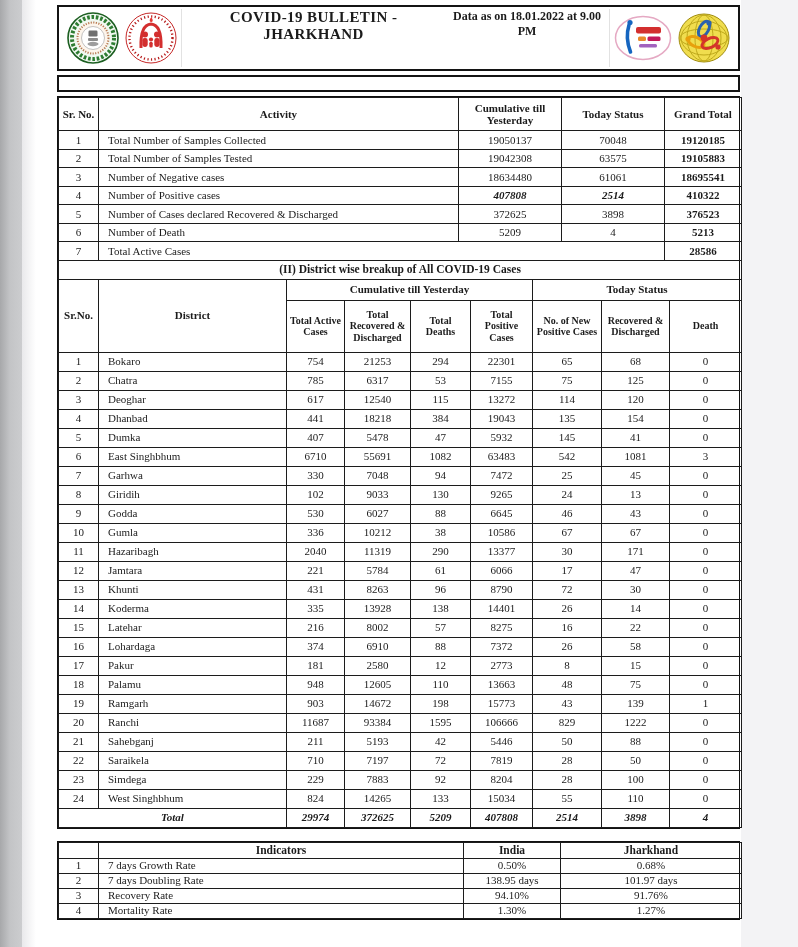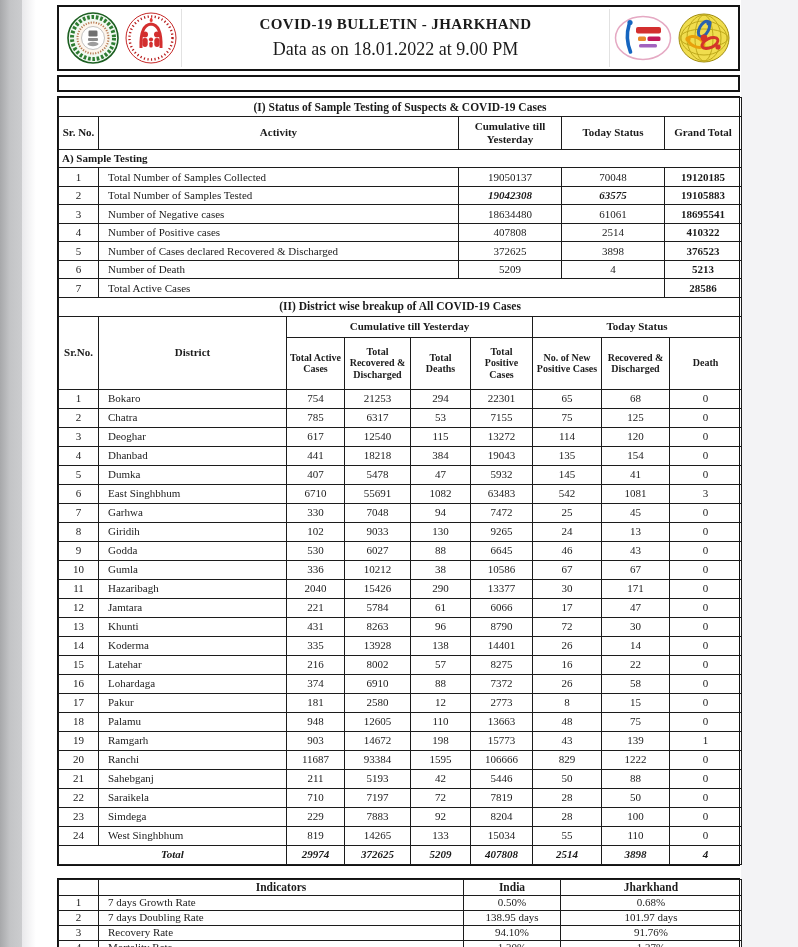--- a/index.html
+++ b/index.html
@@ -29,23 +29,23 @@
   .header-box {
     border: 2px solid #141414;
     height: 66px;
     display: flex; align-items: center;
     background: #fff;
     padding: 2px 4px;
   }
   .logo-group { display: flex; align-items: center; gap: 6px; padding: 0 4px; height: 58px; }
   .logo-group.left  { border-right: 1px solid #e2e2e2; }
   .logo-group.right { border-left: 1px solid #e2e2e2; }
-  .center-head { flex: 1; text-align: center; align-self: stretch; display: flex; flex-direction: column; justify-content: space-evenly; }
+  .center-head { flex: 1; text-align: center; align-self: stretch; display: flex; flex-direction: row; justify-content: space-evenly; }
   .title { font-weight: bold; font-size: 15px; letter-spacing: 0.4px; }
-  .subtitle { font-weight: normal; font-size: 18px; }
+  .subtitle { font-weight: bold; font-size: 12px; }
 
   .spacer-box { border: 2px solid #141414; height: 17px; margin-top: 4px; background: #fff; }
 
   
   .tbl-wrap { border: 1px solid #111; margin-top: 4px; }
   table { border-collapse: collapse; width: 100%; table-layout: fixed; }
   td { border: 1px solid #1c1c1c; font-size: 11px; line-height: 12.5px; padding: 0 3px; overflow: hidden; vertical-align: middle; }
   .c { text-align: center; }
   .l { text-align: left; padding-left: 9px; }
   .b { font-weight: bold; text-align: center; }
@@ -137,32 +137,26 @@
 
     <table id="t1">
       <colgroup>
           <col style="width:40px">
           <col style="width:360px">
           <col style="width:103px">
           <col style="width:103px">
           <col style="width:77px">
         </colgroup>
       <tbody>
-          <tr class="sect-title">
-        <td colspan="5">(I) Status of Sample Testing of Suspects &amp; COVID-19 Cases</td>
-      </tr>
       <tr class="head">
         <td class="b">Sr. No.</td>
         <td class="b">Activity</td>
         <td class="b">Cumulative till Yesterday</td>
         <td class="b">Today Status</td>
         <td class="b">Grand Total</td>
-      </tr>
-      <tr class="section-row">
-        <td colspan="5">A) Sample Testing</td>
       </tr>
 
         <tr>
           <td class="c">1</td>
           <td class="l">Total Number of Samples Collected</td>
           <td class="c c-cum">19050137</td>
           <td class="c c-today">70048</td>
           <td class="c c-grand">19120185</td>
         </tr>
 
@@ -363,21 +357,21 @@
           <td class="c c-pos">10586</td>
           <td class="c">67</td>
           <td class="c">67</td>
           <td class="c">0</td>
         </tr>
 
         <tr>
           <td class="c">11</td>
           <td class="l">Hazaribagh</td>
           <td class="c">2040</td>
-          <td class="c">15426</td>
+          <td class="c">11319</td>
           <td class="c">290</td>
           <td class="c c-pos">13377</td>
           <td class="c">30</td>
           <td class="c">171</td>
           <td class="c">0</td>
         </tr>
 
         <tr>
           <td class="c">12</td>
           <td class="l">Jamtara</td>
@@ -518,21 +512,21 @@
           <td class="c">92</td>
           <td class="c c-pos">8204</td>
           <td class="c">28</td>
           <td class="c">100</td>
           <td class="c">0</td>
         </tr>
 
         <tr>
           <td class="c">24</td>
           <td class="l">West Singhbhum</td>
-          <td class="c">819</td>
+          <td class="c">824</td>
           <td class="c">14265</td>
           <td class="c">133</td>
           <td class="c c-pos">15034</td>
           <td class="c">55</td>
           <td class="c">110</td>
           <td class="c">0</td>
         </tr>
 
       <tr class="total-row">
         <td class="c" colspan="2">Total</td>

